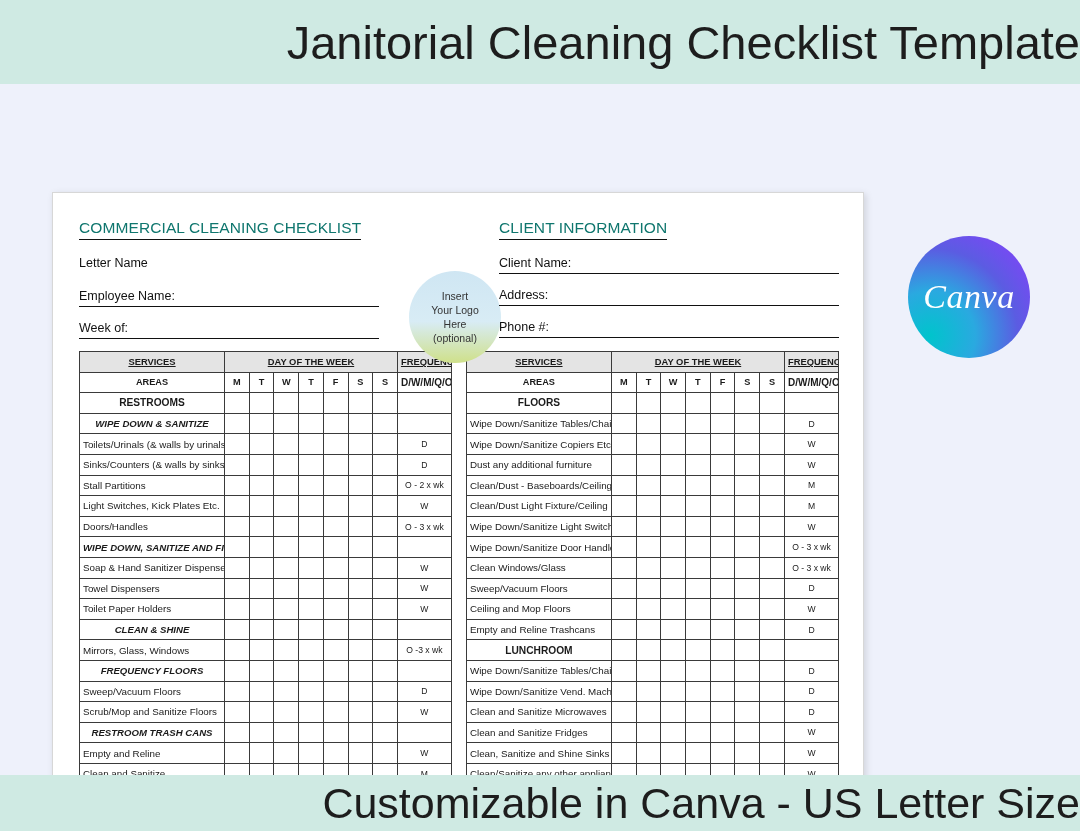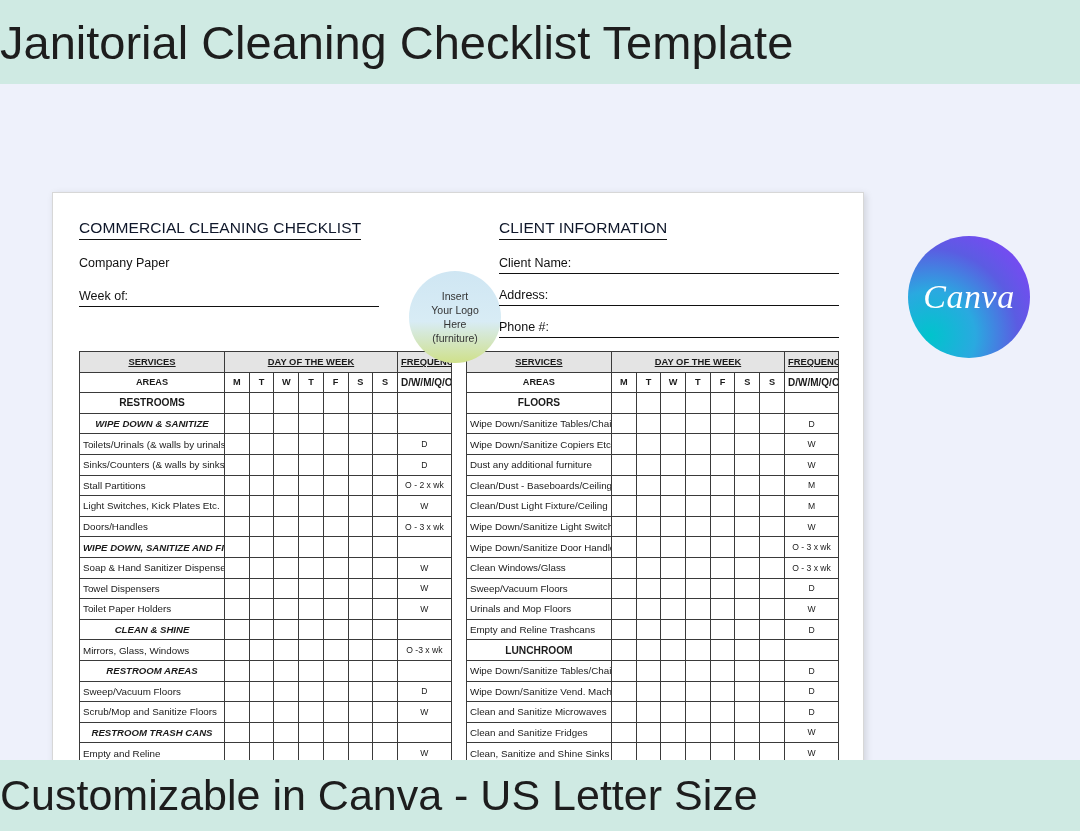--- a/index.html
+++ b/index.html
@@ -14,29 +14,29 @@
     font-family: "Liberation Sans", sans-serif;
     position: relative;
   }
   .banner {
     position: absolute;
     left: 0;
     width: 1080px;
     background: #cfeae3;
     display: flex;
     align-items: center;
-    justify-content: flex-start;
+    justify-content: flex-end;
   }
   .banner-top {
     top: 0;
     height: 84px;
   }
   .banner-bottom {
     bottom: 0;
-    height: 71px;
+    height: 56px;
   }
   .banner-title {
     font-size: 47px;
     color: #1d1d1d;
     font-weight: 400;
     letter-spacing: 0px;
     white-space: nowrap;
   }
   .banner-bottom .banner-title {
     font-size: 43px;
@@ -104,21 +104,21 @@
     width: 300px;
   }
   .hdr-right {
     position: absolute;
     left: 420px;
     top: 0;
     width: 340px;
   }
   .hdr-title {
     font-size: 15.5px;
-    color: #0f172a;
+    color: #0f766e;
     border-bottom: 1.3px solid #111;
     display: inline-block;
     padding-bottom: 2px;
     margin-bottom: 16px;
     letter-spacing: 0.1px;
   }
   .hdr-line {
     font-size: 12.5px;
     color: #111;
     border-bottom: 1.1px solid #111;
@@ -209,29 +209,30 @@
   <div class="canva-logo">
     <span class="canva-logo-text">Canva</span>
   </div>
 
   <div class="sheet">
     <div class="sheet-inner">
 
       <div class="hdr">
         <div class="hdr-left">
           <div class="hdr-title">COMMERCIAL CLEANING CHECKLIST </div>
-          <div class="hdr-line noline">Company Paper</div>
+          <div class="hdr-line noline">Letter Name</div>
+          <div class="hdr-line">Employee Name:</div>
           <div class="hdr-line">Week of:</div>
         </div>
 
         <div class="logo-badge">
           <span>Insert</span>
           <span>Your Logo</span>
           <span>Here</span>
-          <span>(furniture)</span>
+          <span>(optional)</span>
         </div>
 
         <div class="hdr-right">
           <div class="hdr-title">CLIENT INFORMATION</div>
           <div class="hdr-line">Client Name:</div>
           <div class="hdr-line">Address:</div>
           <div class="hdr-line">Phone #:</div>
         </div>
       </div>
 
@@ -481,21 +482,21 @@
               <td class="item-cell col-svc">Toilet Paper Holders</td>
               <td class="col-day"></td>
               <td class="col-day"></td>
               <td class="col-day"></td>
               <td class="col-day"></td>
               <td class="col-day"></td>
               <td class="col-day"></td>
               <td class="col-day"></td>
               <td class="col-freq">W</td>
               <td class="gap"></td>
-              <td class="item-cell col-svc">Urinals and Mop Floors</td>
+              <td class="item-cell col-svc">Ceiling and Mop Floors</td>
               <td class="col-day"></td>
               <td class="col-day"></td>
               <td class="col-day"></td>
               <td class="col-day"></td>
               <td class="col-day"></td>
               <td class="col-day"></td>
               <td class="col-day"></td>
               <td class="col-freq">W</td>
             </tr>
             <tr>
@@ -534,21 +535,21 @@
               <td class="col-day"></td>
               <td class="col-day"></td>
               <td class="col-day"></td>
               <td class="col-day"></td>
               <td class="col-day"></td>
               <td class="col-day"></td>
               <td class="col-day"></td>
               <td class="col-freq"></td>
             </tr>
             <tr>
-              <td class="subsection-cell col-svc">RESTROOM AREAS</td>
+              <td class="subsection-cell col-svc">FREQUENCY FLOORS</td>
               <td class="col-day"></td>
               <td class="col-day"></td>
               <td class="col-day"></td>
               <td class="col-day"></td>
               <td class="col-day"></td>
               <td class="col-day"></td>
               <td class="col-day"></td>
               <td class="col-freq"></td>
               <td class="gap"></td>
               <td class="item-cell col-svc">Wipe Down/Sanitize Tables/Chairs</td>

